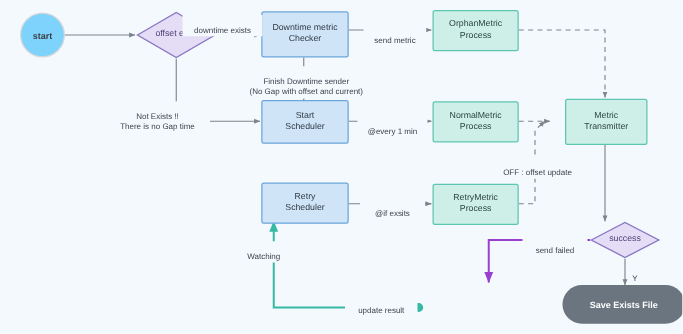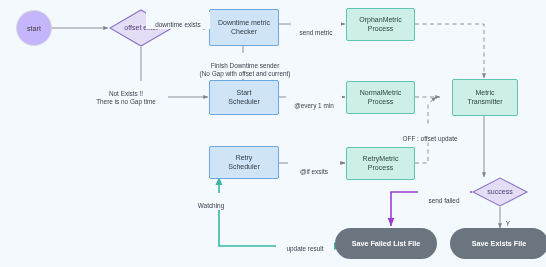--- a/index.html
+++ b/index.html
@@ -32,24 +32,25 @@
     line-height: 1.25;
     z-index: 3;
   }
   .node-label {
     white-space: pre-line;
     display: block;
   }
   
   .n-start {
     border-radius: 50%;
-    background: #c4b5fd;
+    background: #7dd3fc;
     border: 1.1px solid #d8d8d8;
     color: #3d3d46;
     font-size: 7.2px;
+    font-weight: bold;
   }
   
   .n-diamond {
     background: transparent;
   }
   .n-diamond .node-label {
     position: relative;
     z-index: 2;
     color: #4b3f76;
     font-size: 7px;
@@ -192,23 +193,20 @@
 
   <div class="node n-mint" style="left:452px; top:79px; width:66px; height:37px;">
     <span class="node-label">Metric
 Transmitter</span>
   </div>
 
   <div class="node n-diamond" style="left:473px; top:178px; width:54px; height:28px;">
     <span class="node-label">success</span>
   </div>
 
-  <div class="node n-dark" style="left:335px; top:228px; width:102px; height:31px;">
-    <span class="node-label">Save Failed List File</span>
-  </div>
 
   <div class="node n-dark" style="left:450px; top:228px; width:98px; height:31px;">
     <span class="node-label">Save Exists File</span>
   </div>
 
   <div class="edge-label" style="left:146px; top:12px; width:62px;">
     <span>downtime exists</span>
   </div>
 
   <div class="edge-label" style="left:84px; top:81px; width:82px;">

